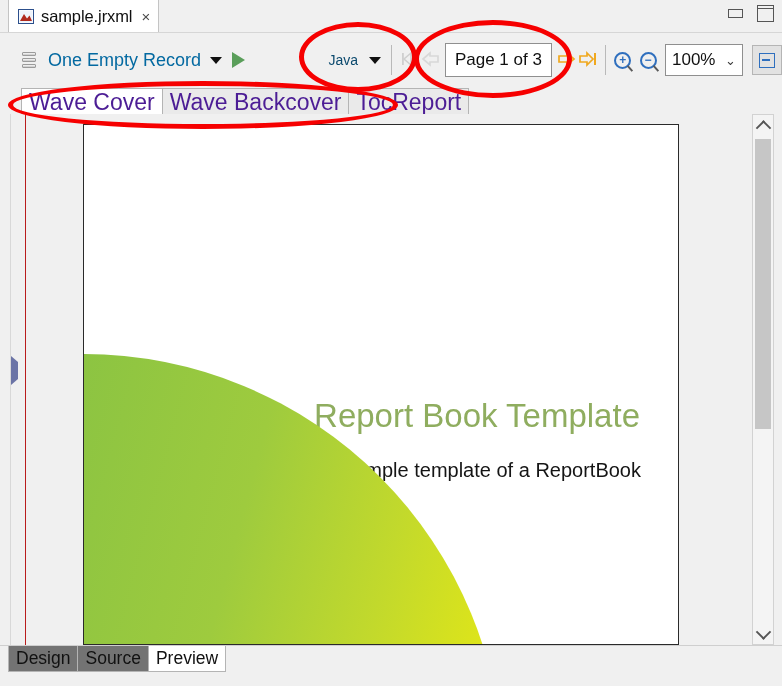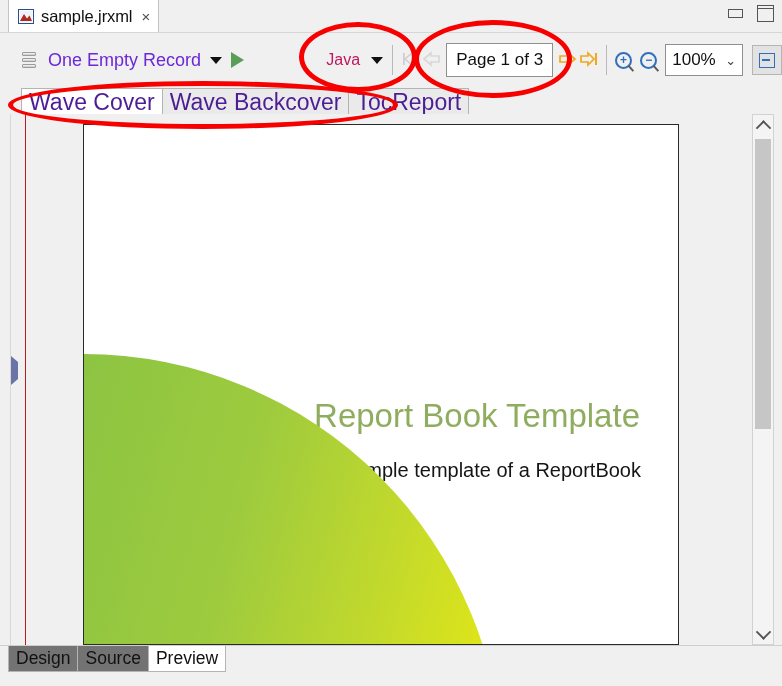--- a/index.html
+++ b/index.html
@@ -105,21 +105,21 @@
     left: 0; right: 0;
     height: 4px;
     background: linear-gradient(#fafafa, #c6c6c6);
     border: 1px solid #9b9b9b;
     box-sizing: border-box;
     border-radius: 1px;
   }
   .ds-label {
     margin-left: 12px;
     font-size: 18px;
-    color: #6d28d9;
+    color: #0369a1;
     white-space: nowrap;
   }
   .caret {
     width: 0; height: 0;
     border-left: 6px solid transparent;
     border-right: 6px solid transparent;
     border-top: 7px solid #101010;
     flex: none;
   }
   .run-tri {
@@ -129,22 +129,22 @@
     border-left: 13px solid #3f8f3f;
     opacity: .85;
     flex: none;
   }
   .tb-sep {
     width: 1px; height: 30px;
     background: #b9b9b9;
     flex: none;
   }
   .lang-label {
-    font-size: 16px;
-    color: #be185d;
+    font-size: 14px;
+    color: #0c4a6e;
     margin-left: 28px;
   }
   .nav-arrow {
     font-size: 20px;
     line-height: 1;
     flex: none;
     position: relative;
     width: 22px; height: 20px;
   }
   .page-box {

